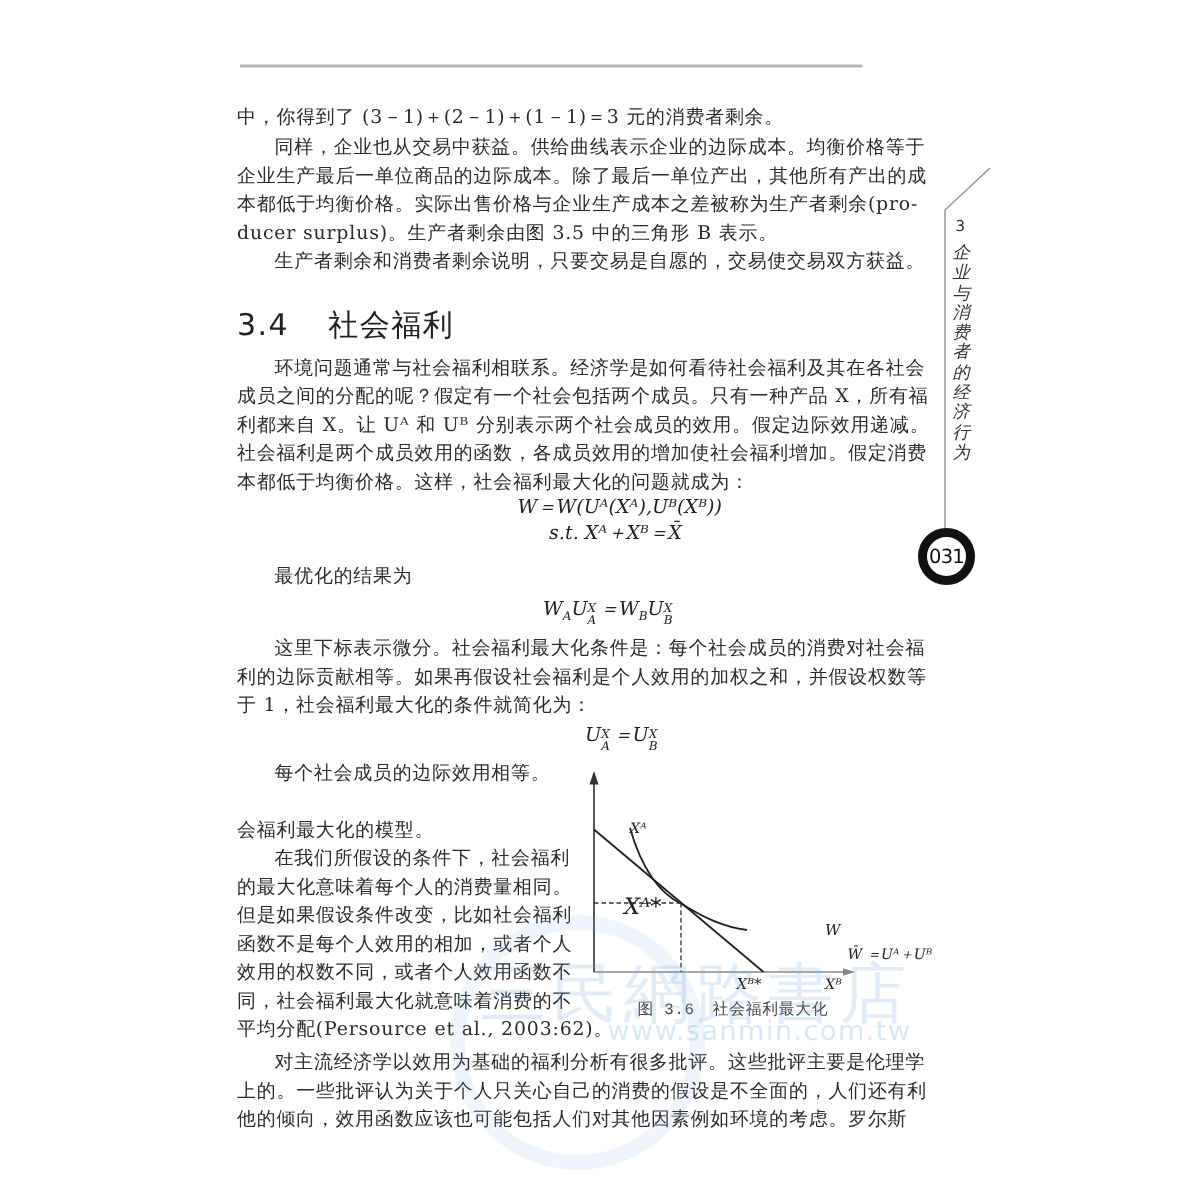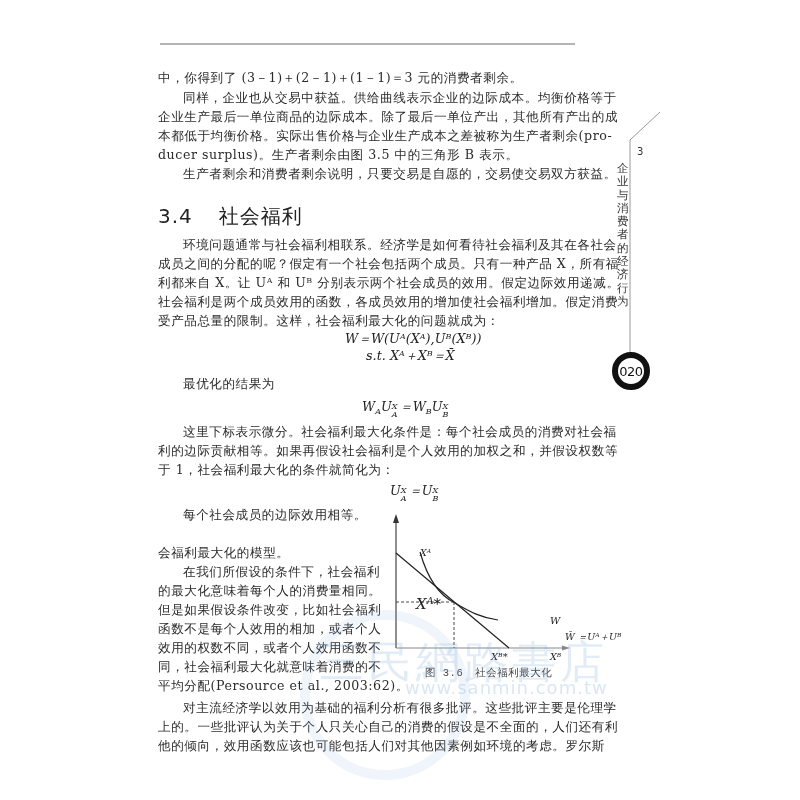--- a/index.html
+++ b/index.html
@@ -14,22 +14,22 @@
   .heading{position:absolute;left:158px;top:202px;font-size:20px;line-height:28px;
            font-family:"DejaVu Sans","Liberation Sans",sans-serif;color:#222;letter-spacing:1px;white-space:nowrap;}
   .heading .num{margin-right:26px;}
   .eq{position:absolute;font-style:italic;font-size:12.8px;line-height:18px;white-space:nowrap;color:#222;margin-left:48px;}
   .eq .sub{font-size:8px;vertical-align:-3px;font-style:italic;}
   .eq .ub{position:relative;display:inline-block;}
   .eq .ub sup,.eq .ub sub{position:absolute;left:100%;font-size:8px;}
   .eq .ub sup{top:-5px;} .eq .ub sub{bottom:-5px;}
   .side-tab{position:absolute;left:0;top:0;}
   .tab-num{position:absolute;left:637px;top:146px;font-size:10px;font-family:"DejaVu Sans","Liberation Sans",sans-serif;color:#333;}
-  .tab-text{position:absolute;left:617px;top:162px;width:14px;font-size:11.5px;line-height:13.3px;
-            font-family:"DejaVu Sans","Liberation Sans",sans-serif;color:#333;word-break:break-all;}
+  .tab-text{position:absolute;left:635px;top:162px;width:14px;font-size:11.5px;line-height:13.3px;
+            font-family:"DejaVu Sans","Liberation Sans",sans-serif;color:#333;word-break:break-all;font-style:italic;}
   .page-num{position:absolute;left:612px;top:352px;width:26px;height:26px;border:6px solid #111;border-radius:50%;
             background:#fff;display:flex;align-items:center;justify-content:center;
             font-family:"DejaVu Sans","Liberation Sans",sans-serif;font-size:13px;color:#111;letter-spacing:-0.5px;}
   .figure{position:absolute;left:360px;top:505px;width:240px;height:185px;}
   .fig-caption{position:absolute;left:425px;top:666px;font-size:10.5px;color:#444;
                font-family:Liberation Mono, monospace;white-space:nowrap;letter-spacing:0.5px;}
   .fig-caption .fignum{margin-right:12px;}
   .watermark{position:absolute;left:320px;top:633px;font-size:44px;color:rgba(120,170,215,0.22);
              font-family:"DejaVu Sans","Liberation Sans",sans-serif;letter-spacing:4px;white-space:nowrap;pointer-events:none;}
   .watermark-url{position:absolute;left:405px;top:677px;font-size:18px;color:rgba(120,170,215,0.28);
@@ -53,21 +53,21 @@
   <div class="line indent" style="top:164px">生产者剩余和消费者剩余说明，只要交易是自愿的，交易使交易双方获益。</div>
 
   <div class="heading">
     <span class="num">3.4</span><span>社会福利</span>
   </div>
 
   <div class="line indent" style="top:235px">环境问题通常与社会福利相联系。经济学是如何看待社会福利及其在各社会</div>
   <div class="line" style="top:254px">成员之间的分配的呢？假定有一个社会包括两个成员。只有一种产品 X，所有福</div>
   <div class="line" style="top:273px">利都来自 X。让 Uᴬ 和 Uᴮ 分别表示两个社会成员的效用。假定边际效用递减。</div>
   <div class="line" style="top:292px">社会福利是两个成员效用的函数，各成员效用的增加使社会福利增加。假定消费</div>
-  <div class="line" style="top:311px">受产品总量的限制。这样，社会福利最大化的问题就成为：</div>
+  <div class="line" style="top:311px">本都低于均衡价格。这样，社会福利最大化的问题就成为：</div>
 
   <div class="eq" style="left:297px;top:330px">W＝W(Uᴬ(Xᴬ),Uᴮ(Xᴮ))</div>
   <div class="eq" style="left:318px;top:347px">s.t. Xᴬ＋Xᴮ＝X̄</div>
 
   <div class="line indent" style="top:374px">最优化的结果为</div>
 
   <div class="eq" style="left:314px;top:398px">
     W<span class="sub">A</span>U<span class="ub"><sup>A</sup><sub>X</sub></span>&nbsp;&nbsp;＝W<span class="sub">B</span>U<span class="ub"><sup>B</sup><sub>X</sub></span>
   </div>
 
@@ -115,18 +115,18 @@
   <div class="eq" style="left:517px;top:628px;font-size:9.5px">W̄ ＝Uᴬ＋Uᴮ</div>
   <div class="fig-caption">
     <span class="fignum">图 3.6</span><span>社会福利最大化</span>
   </div>
 
   <svg class="side-tab" width="800" height="800" viewBox="0 0 800 800">
     <polyline points="660,112 630,140 630,352" fill="none" stroke="#999" stroke-width="1"></polyline>
   </svg>
   <div class="tab-num">3</div>
   <div class="tab-text">企业与消费者的经济行为</div>
-  <div class="page-num">020</div>
+  <div class="page-num">031</div>
 
   <div class="watermark-logo"></div>
   <div class="watermark">三民網路書店</div>
   <div class="watermark-url">www.sanmin.com.tw</div>
 </div>
 
 </body></html>

